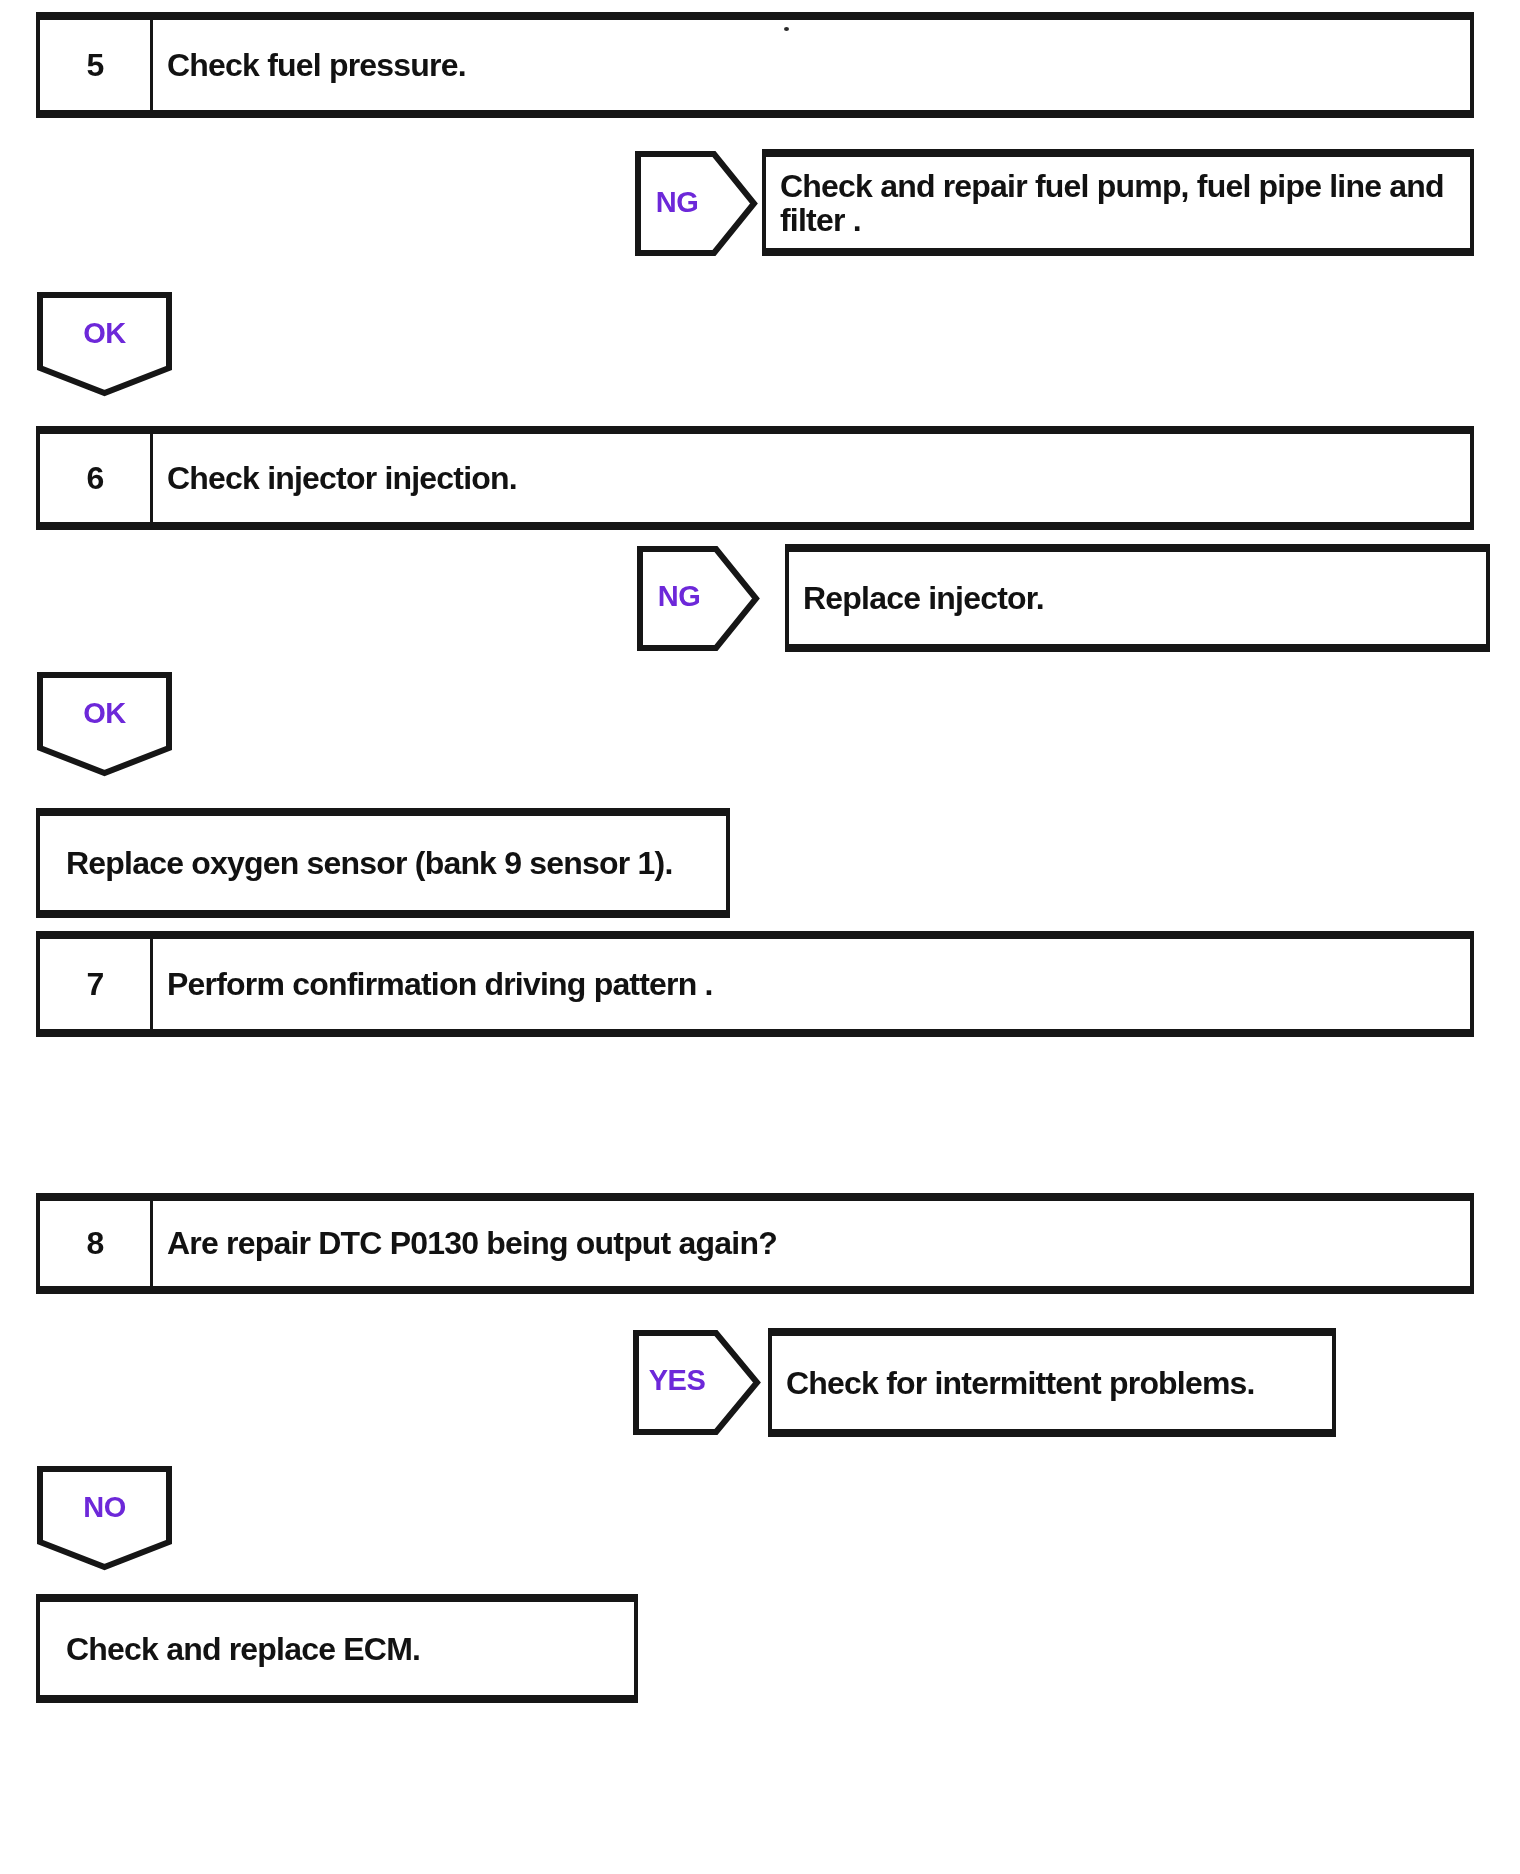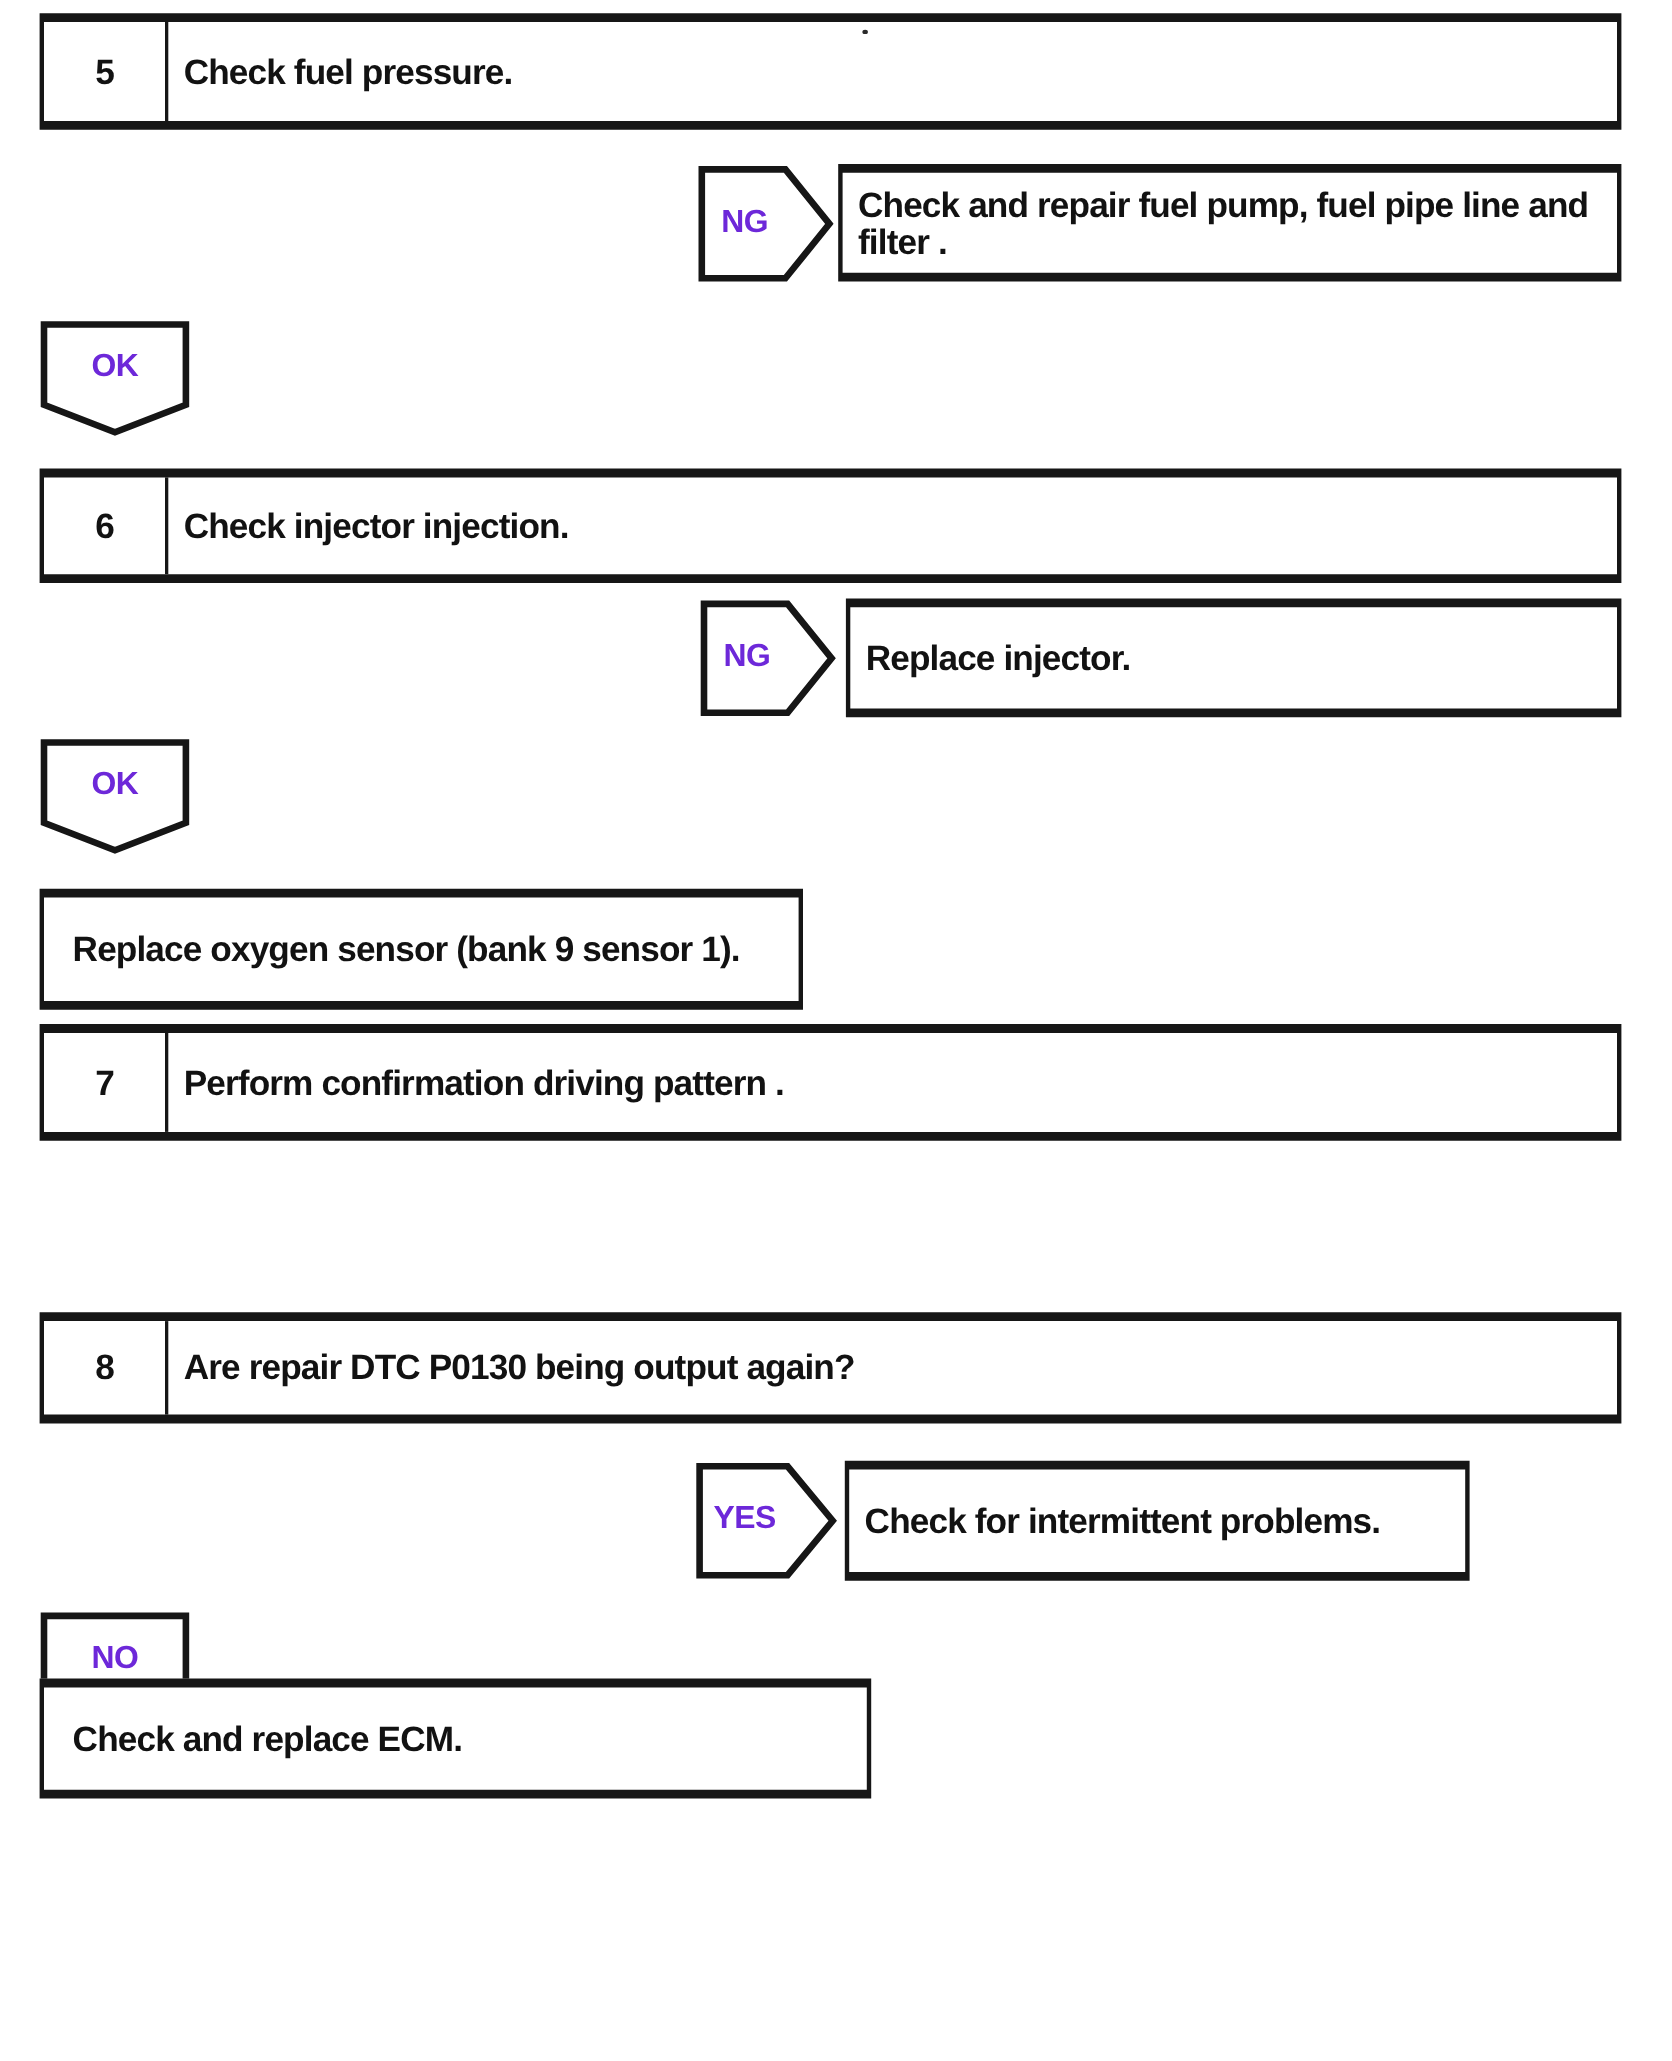--- a/index.html
+++ b/index.html
@@ -71,21 +71,21 @@
     <div class="step-label">Check injector injection.</div>
   </div>
 
   <div class="tag tag-right node" style="left:636px;top:545px;width:124px;height:107px;">
     <svg viewBox="0 0 124 107" width="124" height="107">
       <polygon points="4,4 80,4 120,53.5 80,103 4,103" fill="#ffffff" stroke="#161616" stroke-width="6" stroke-linejoin="miter"></polygon>
     </svg>
     <div class="tag-label">NG</div>
   </div>
 
-  <div class="node box" style="left:769px;top:544px;width:705px;height:108px;">
+  <div class="node box" style="left:785px;top:544px;width:705px;height:108px;">
     <div class="result-label">Replace injector.</div>
   </div>
 
   <div class="tag tag-down node" style="left:36px;top:671px;width:137px;height:107px;">
     <svg viewBox="0 0 137 107" width="137" height="107">
       <polygon points="4,4 133,4 133,77 68.5,102 4,77" fill="#ffffff" stroke="#161616" stroke-width="6" stroke-linejoin="miter"></polygon>
     </svg>
     <div class="tag-label">OK</div>
   </div>
 
@@ -115,17 +115,17 @@
     <div class="result-label">Check for intermittent problems.</div>
   </div>
 
   <div class="tag tag-down node" style="left:36px;top:1465px;width:137px;height:107px;">
     <svg viewBox="0 0 137 107" width="137" height="107">
       <polygon points="4,4 133,4 133,77 68.5,102 4,77" fill="#ffffff" stroke="#161616" stroke-width="6" stroke-linejoin="miter"></polygon>
     </svg>
     <div class="tag-label">NO</div>
   </div>
 
-  <div class="node box" style="left:36px;top:1526px;width:756px;height:109px;">
+  <div class="node box" style="left:36px;top:1594px;width:602px;height:109px;">
     <div class="result-label pad-wide">Check and replace ECM.</div>
   </div>
 
 </div>
 
 </body></html>

